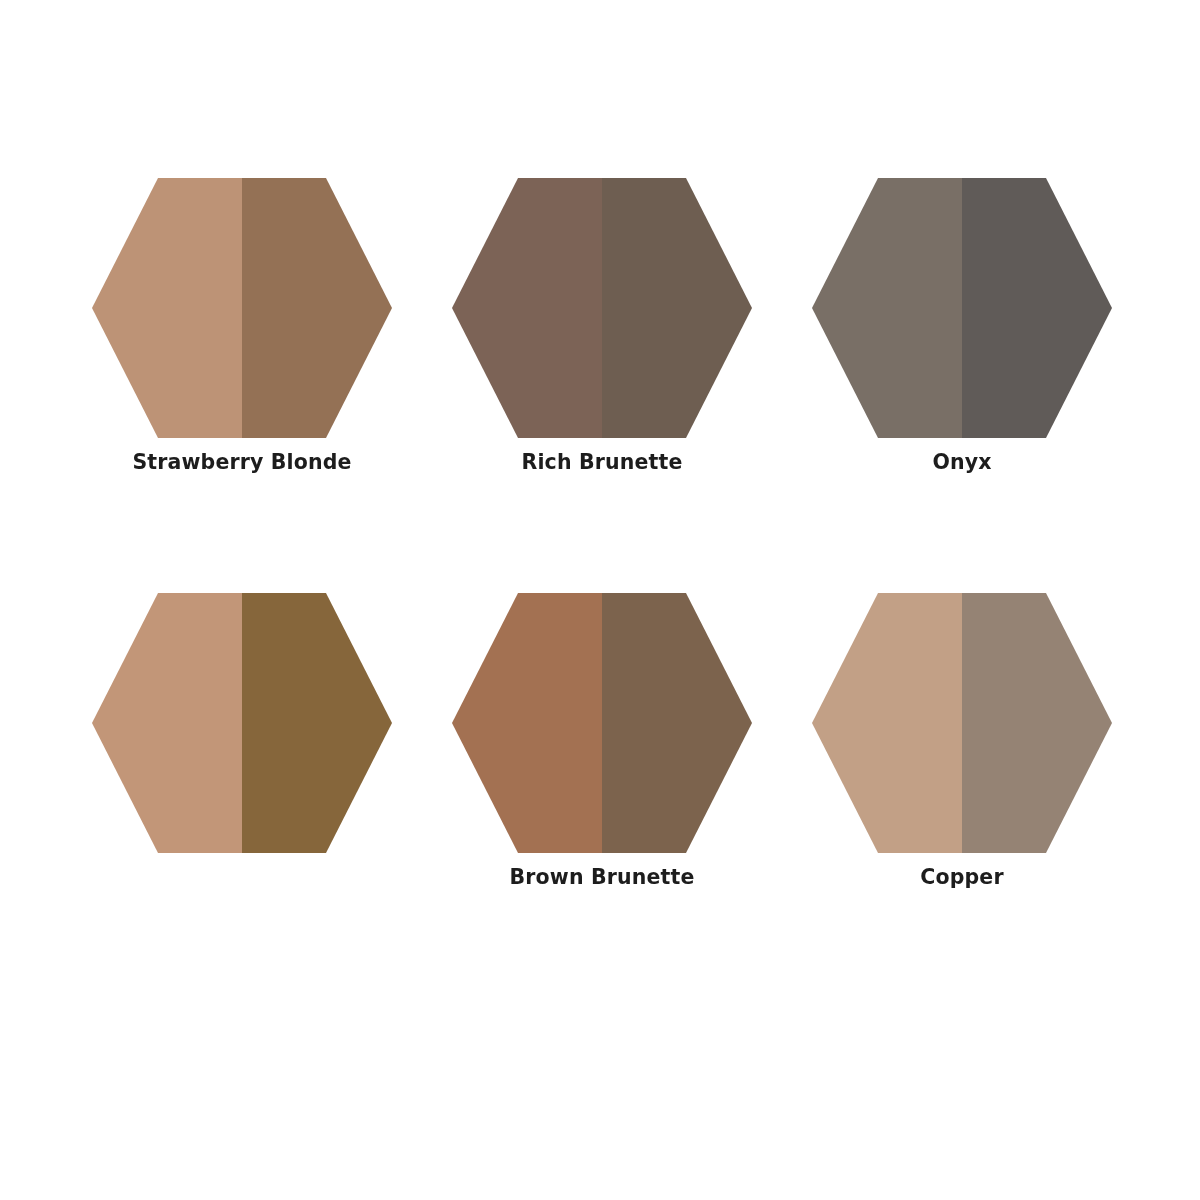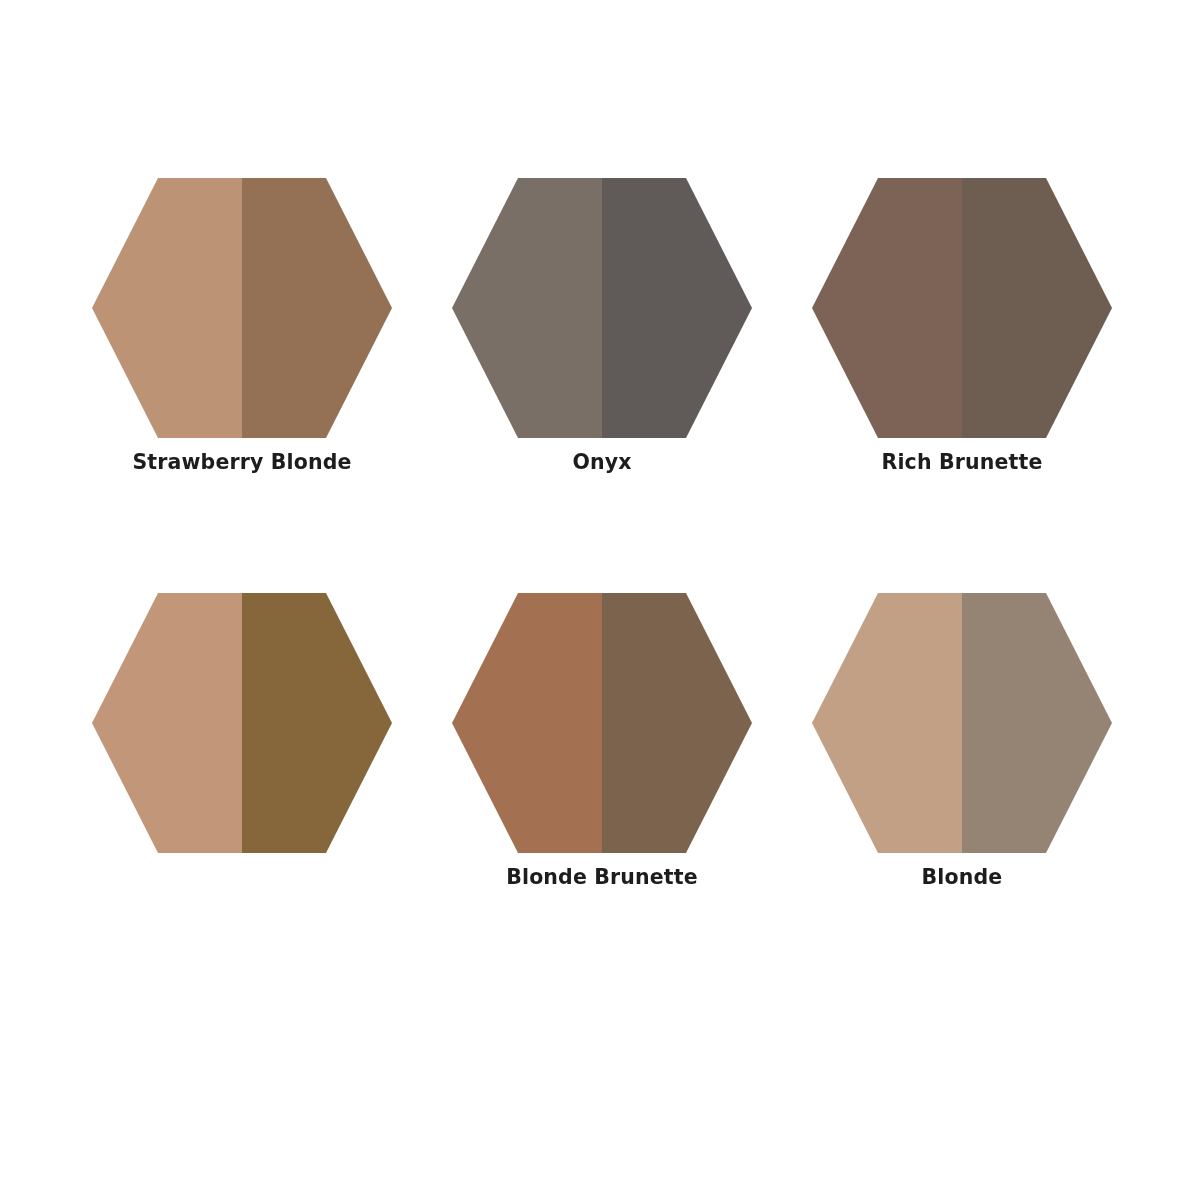--- a/index.html
+++ b/index.html
@@ -93,45 +93,45 @@
             <rect x="150" y="0" width="150" height="260" fill="#947155"></rect>
           </g>
         </svg>
       </div>
       <div class="swatch-label">Strawberry Blonde</div>
     </div>
 
     <div class="swatch-cell">
       <div class="hex-wrap">
         <svg class="hex-svg" viewBox="0 0 300 260" xmlns="http://www.w3.org/2000/svg">
+          <clipPath id="hexclip1">
+            <polygon points="66,0 234,0 300,130 234,260 66,260 0,130"></polygon>
+          </clipPath>
+          <g clip-path="url(#hexclip1)">
+            <rect x="0" y="0" width="150" height="260" fill="#7c6356"></rect>
+            <rect x="150" y="0" width="150" height="260" fill="#6e5e51"></rect>
+          </g>
+        </svg>
+      </div>
+      <div class="swatch-label">Rich Brunette</div>
+    </div>
+
+    <div class="swatch-cell">
+      <div class="hex-wrap">
+        <svg class="hex-svg" viewBox="0 0 300 260" xmlns="http://www.w3.org/2000/svg">
           <clipPath id="hexclip2">
             <polygon points="66,0 234,0 300,130 234,260 66,260 0,130"></polygon>
           </clipPath>
           <g clip-path="url(#hexclip2)">
             <rect x="0" y="0" width="150" height="260" fill="#796f66"></rect>
             <rect x="150" y="0" width="150" height="260" fill="#605b58"></rect>
           </g>
         </svg>
       </div>
       <div class="swatch-label">Onyx</div>
-    </div>
-
-    <div class="swatch-cell">
-      <div class="hex-wrap">
-        <svg class="hex-svg" viewBox="0 0 300 260" xmlns="http://www.w3.org/2000/svg">
-          <clipPath id="hexclip1">
-            <polygon points="66,0 234,0 300,130 234,260 66,260 0,130"></polygon>
-          </clipPath>
-          <g clip-path="url(#hexclip1)">
-            <rect x="0" y="0" width="150" height="260" fill="#7c6356"></rect>
-            <rect x="150" y="0" width="150" height="260" fill="#6e5e51"></rect>
-          </g>
-        </svg>
-      </div>
-      <div class="swatch-label">Rich Brunette</div>
     </div>
 
     <div class="swatch-cell">
       <div class="hex-wrap">
         <svg class="hex-svg" viewBox="0 0 300 260" xmlns="http://www.w3.org/2000/svg">
           <clipPath id="hexclip3">
             <polygon points="66,0 234,0 300,130 234,260 66,260 0,130"></polygon>
           </clipPath>
           <g clip-path="url(#hexclip3)">
             <rect x="0" y="0" width="150" height="260" fill="#c29678"></rect>
@@ -146,32 +146,32 @@
         <svg class="hex-svg" viewBox="0 0 300 260" xmlns="http://www.w3.org/2000/svg">
           <clipPath id="hexclip4">
             <polygon points="66,0 234,0 300,130 234,260 66,260 0,130"></polygon>
           </clipPath>
           <g clip-path="url(#hexclip4)">
             <rect x="0" y="0" width="150" height="260" fill="#a37152"></rect>
             <rect x="150" y="0" width="150" height="260" fill="#7c634d"></rect>
           </g>
         </svg>
       </div>
-      <div class="swatch-label">Blonde Brunette</div>
+      <div class="swatch-label">Brown Brunette</div>
     </div>
 
     <div class="swatch-cell">
       <div class="hex-wrap">
         <svg class="hex-svg" viewBox="0 0 300 260" xmlns="http://www.w3.org/2000/svg">
           <clipPath id="hexclip5">
             <polygon points="66,0 234,0 300,130 234,260 66,260 0,130"></polygon>
           </clipPath>
           <g clip-path="url(#hexclip5)">
             <rect x="0" y="0" width="150" height="260" fill="#c2a086"></rect>
             <rect x="150" y="0" width="150" height="260" fill="#958374"></rect>
           </g>
         </svg>
       </div>
-      <div class="swatch-label">Blonde</div>
+      <div class="swatch-label">Copper</div>
     </div>
 
   </div>
 </div>
 
 </body></html>

